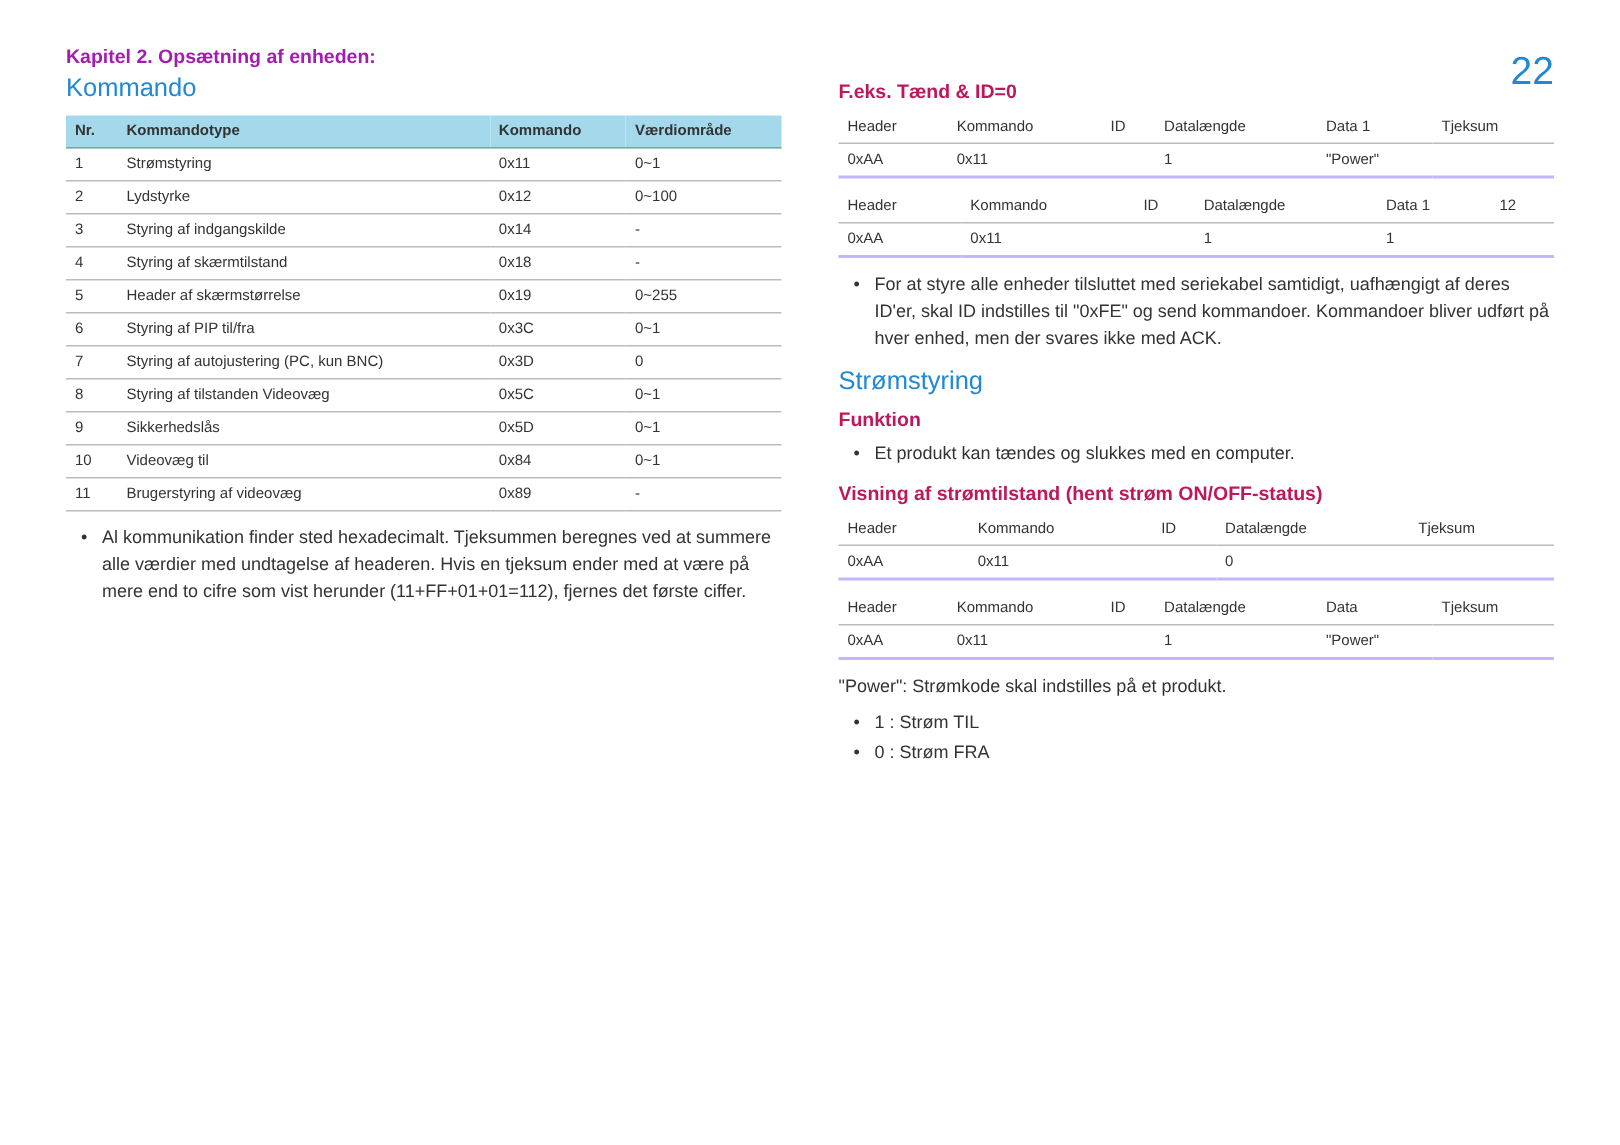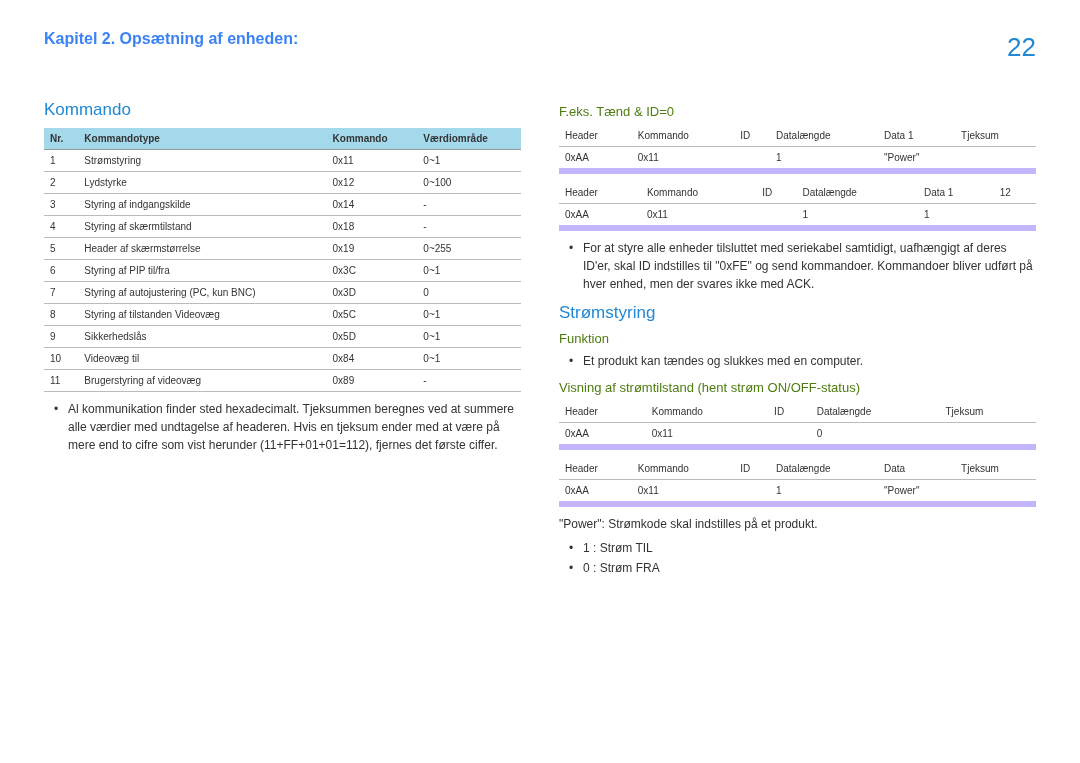--- a/index.html
+++ b/index.html
@@ -14,41 +14,40 @@
     position: relative;
   }
   .page-num {
     position: absolute;
     top: 32px;
     right: 44px;
     font-size: 26px;
     color: #2189d4;
   }
   .chapter {
-    color: #3b82f6;
-    font-size: 16px;
+    color: #a21caf;
+    font-size: 13px;
     font-weight: bold;
   }
   .columns {
     display: flex;
     gap: 38px;
-    margin-top: 48px;
   }
   .col { flex: 1; }
   h2.section {
     color: #2189d4;
     font-size: 17px;
     font-weight: normal;
     margin-bottom: 8px;
     margin-top: 4px;
   }
   h3.sub {
-    color: #4d7c0f;
+    color: #be185d;
     font-size: 13px;
-    font-weight: normal;
+    font-weight: bold;
     margin-bottom: 6px;
     margin-top: 8px;
   }
   table {
     width: 100%;
     border-collapse: collapse;
     font-size: 10px;
     margin-bottom: 8px;
   }
   table.cmd th {
@@ -64,21 +63,21 @@
     vertical-align: top;
   }
   table.plain th {
     text-align: left;
     padding: 5px 6px;
     border-bottom: 1px solid #bbb;
     font-weight: normal;
   }
   table.plain td {
     padding: 5px 6px;
-    border-bottom: 6px solid #c4b5fd;
+    border-bottom: 2px solid #c4b5fd;
   }
   ul.note {
     list-style: none;
     padding-left: 14px;
     margin: 6px 0 10px 0;
   }
   ul.note li {
     position: relative;
     padding-left: 10px;
     line-height: 1.5;

